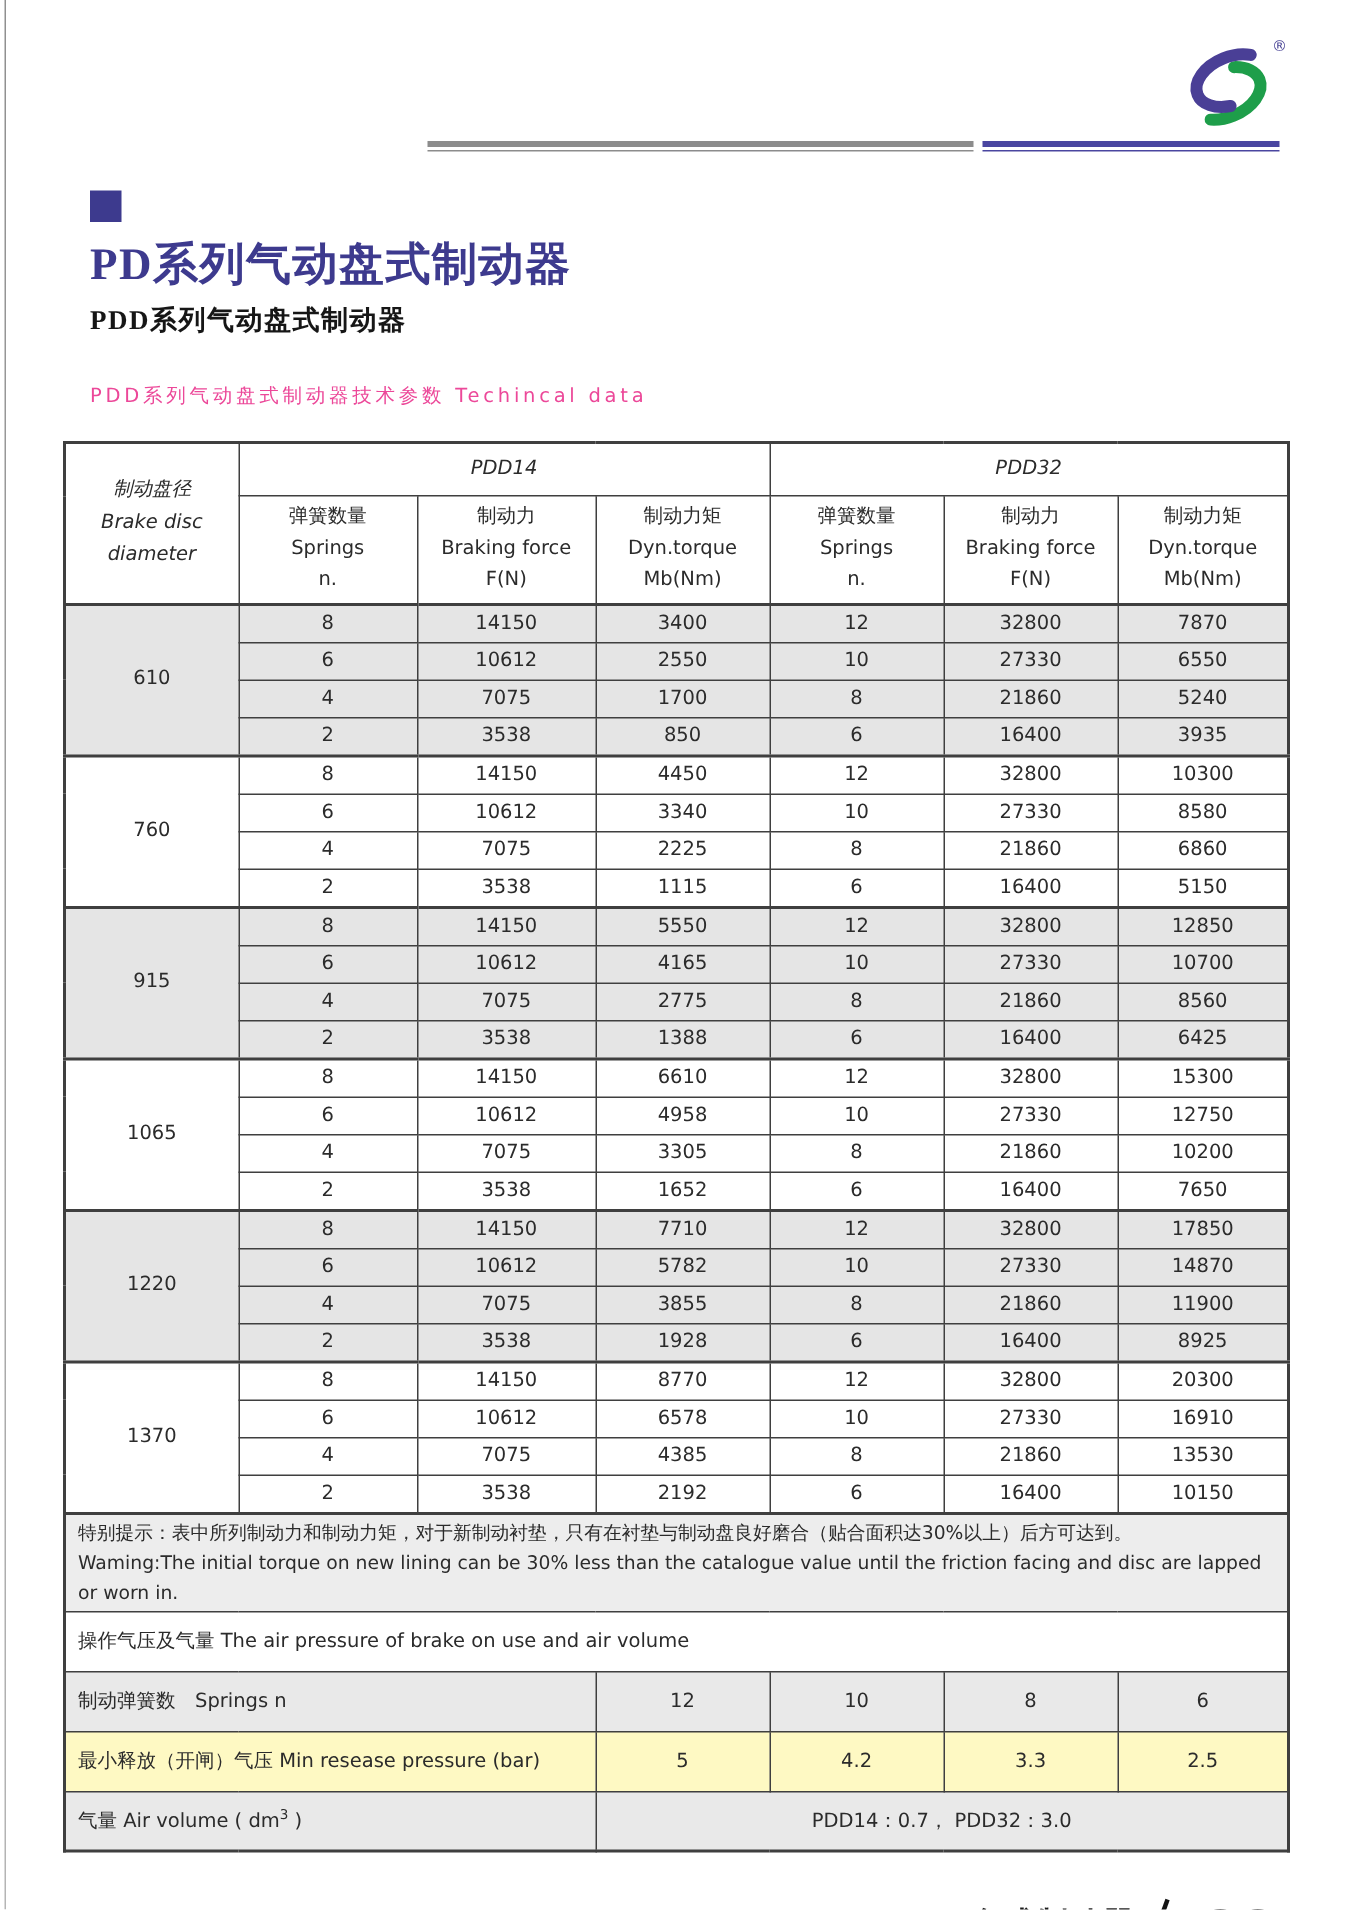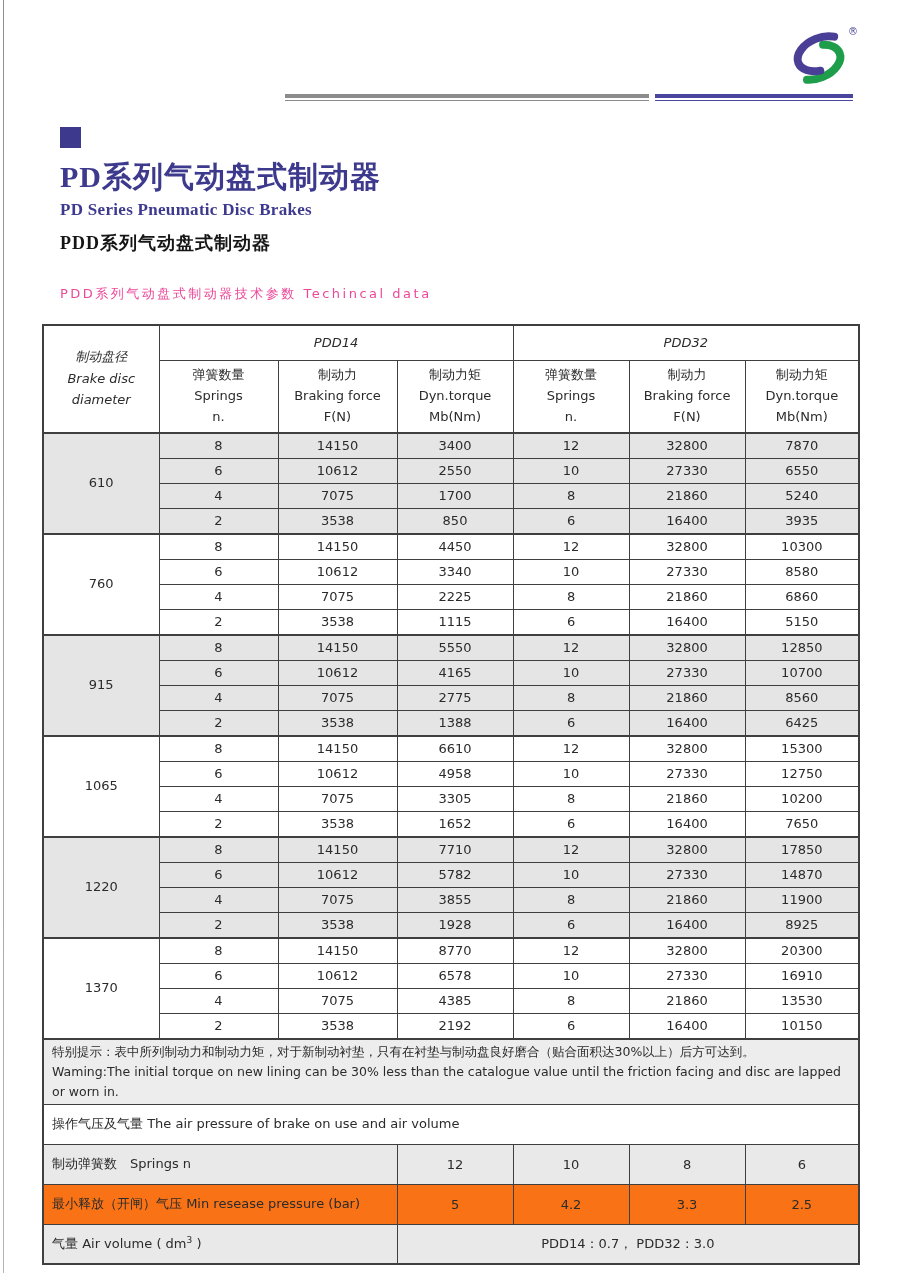--- a/index.html
+++ b/index.html
@@ -100,21 +100,21 @@
   td.diam { font-size: 13px; }
   .col1-h { line-height: 1.65; }
 
   tbody.notes-body td { height: 40px; text-align: left; padding: 2px 8px; }
   tr.note-row td {
     height: 48px; line-height: 1.6; font-size: 12.5px;
     background: #ededed; border-top: 2px solid #3f3f3f;
   }
   tr.air-section-row td { background: #ffffff; font-size: 13px; }
   tr.springs-row td { background: #e9e9e9; }
-  tr.pressure-row td { background: #f97316; }
+  tr.pressure-row td { background: #fef9c3; }
   tr.airvol-row td { background: #e9e9e9; }
   tbody.notes-body td.val { text-align: center; padding: 2px 0; }
   sup { font-size: 9px; }
 
   
   .footer {
     display: flex; justify-content: flex-end; align-items: center;
     margin: 30px 48px 0 0;
   }
   .footer-cn-block {
@@ -155,21 +155,20 @@
   </div>
   <div class="seg seg-purple">
     <div class="bar"></div>
       <div class="thin"></div>
   </div>
 </div>
 
 <div class="title-row">
   <span class="title-square"></span>
   <span class="title-cn">PD系列气动盘式制动器</span>
-  <span class="title-en">PD Series Pneumatic Disc Brakes</span>
 </div>
 <div class="subtitle">PDD系列气动盘式制动器</div>
 <div class="section-title">PDD系列气动盘式制动器技术参数 Techincal data</div>
 
 <table class="spec">
   <colgroup>
     <col style="width:116px">
       <col style="width:119px">
       <col style="width:119px">
     <col style="width:116px">

